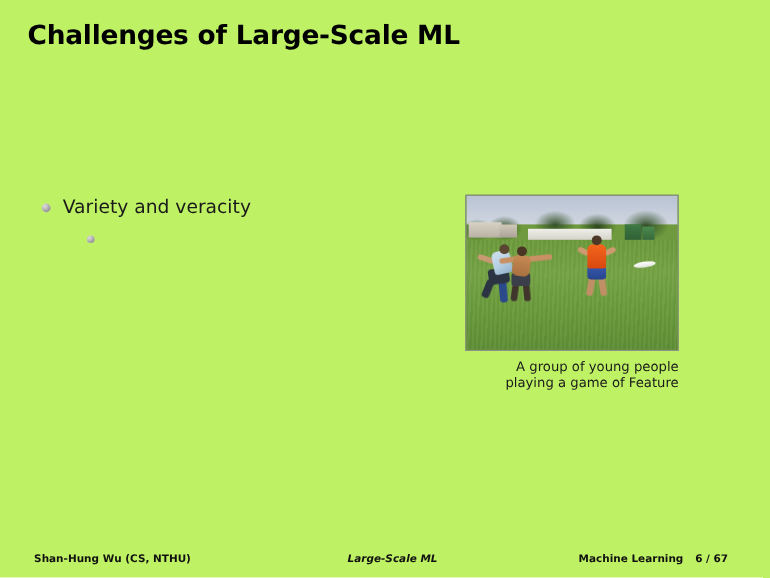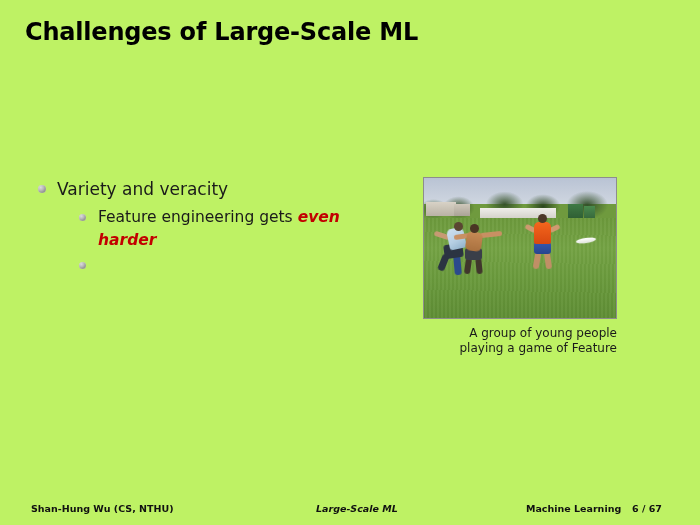--- a/index.html
+++ b/index.html
@@ -317,24 +317,20 @@
 
   <div class="slide-title">Challenges of Large-Scale ML</div>
 
   <div class="body-col">
 
     <div class="item-l1">
       <span class="ball ball-l1"></span>
       <span>Variety and veracity</span>
     </div>
 
-    <div class="item-l2">
-      <span class="ball ball-l2"></span>
-      <span>Feature engineering gets </span><span class="emph">even harder</span>
-    </div>
 
     <div class="item-l2">
       <span class="ball ball-l2"></span>
     </div>
 
   </div>
 
   <div class="figure">
     <div class="photo">
       <div class="ph-sky"></div>

